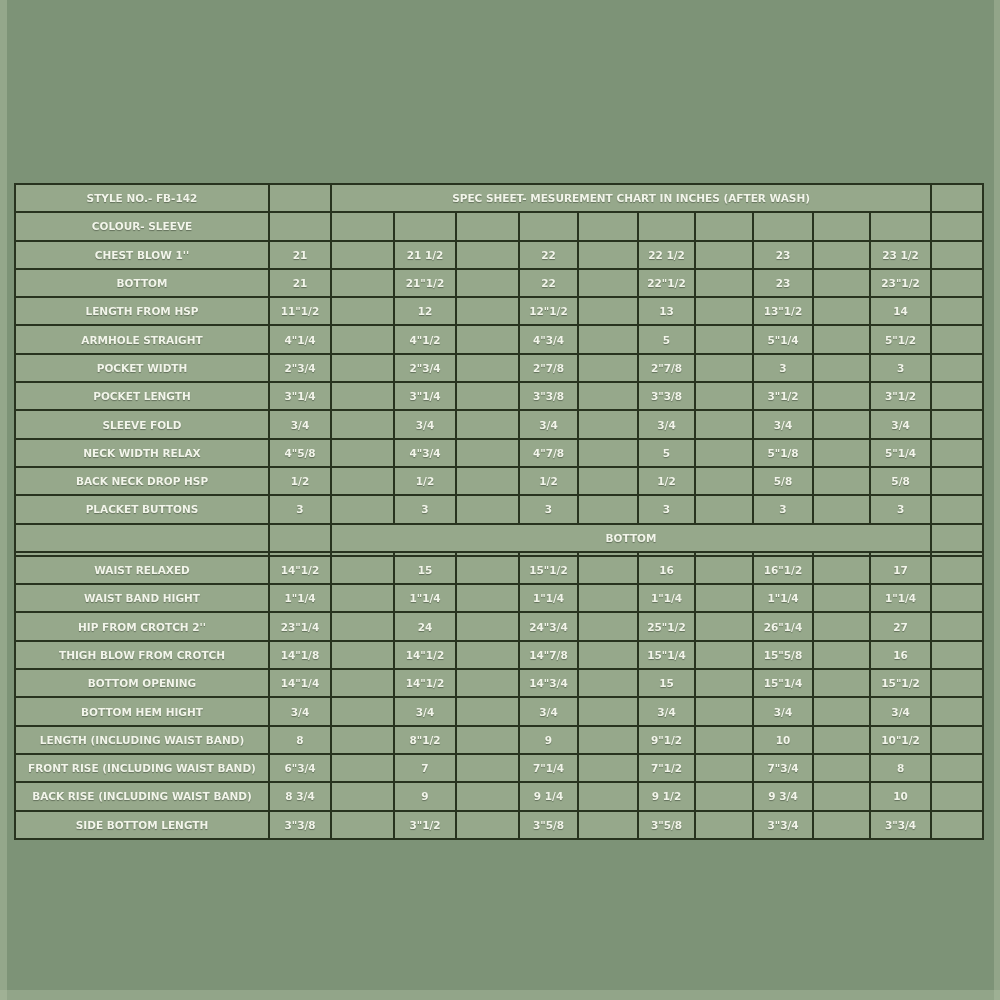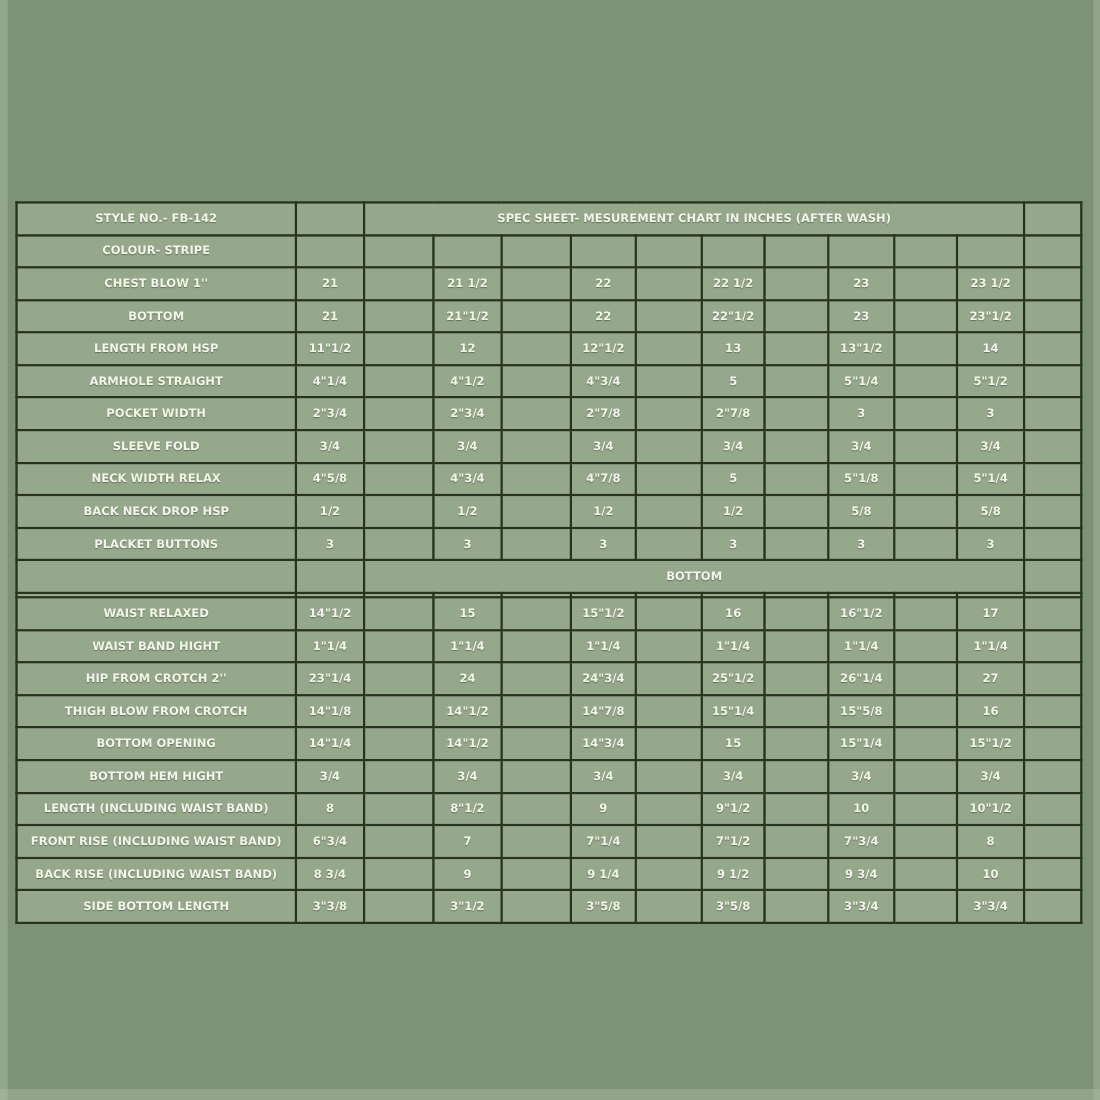--- a/index.html
+++ b/index.html
@@ -56,21 +56,21 @@
       <col style="width:52px">
     </colgroup>
     <tbody>
         <tr>
           <td>STYLE NO.- FB-142</td>
           <td></td>
           <td colspan="10">SPEC SHEET- MESUREMENT CHART IN INCHES (AFTER WASH)</td>
           <td></td>
         </tr>
         <tr>
-          <td>COLOUR- STRIPE</td>
+          <td>COLOUR- SLEEVE</td>
           <td></td>
           <td></td>
           <td></td>
           <td></td>
           <td></td>
           <td></td>
           <td></td>
           <td></td>
           <td></td>
           <td></td>
@@ -143,20 +143,35 @@
           <td></td>
           <td>2"3/4</td>
           <td></td>
           <td>2"7/8</td>
           <td></td>
           <td>2"7/8</td>
           <td></td>
           <td>3</td>
           <td></td>
           <td>3</td>
+          <td></td>
+        </tr>
+        <tr>
+          <td>POCKET LENGTH</td>
+          <td>3"1/4</td>
+          <td></td>
+          <td>3"1/4</td>
+          <td></td>
+          <td>3"3/8</td>
+          <td></td>
+          <td>3"3/8</td>
+          <td></td>
+          <td>3"1/2</td>
+          <td></td>
+          <td>3"1/2</td>
           <td></td>
         </tr>
         <tr>
           <td>SLEEVE FOLD</td>
           <td>3/4</td>
           <td></td>
           <td>3/4</td>
           <td></td>
           <td>3/4</td>
           <td></td>

